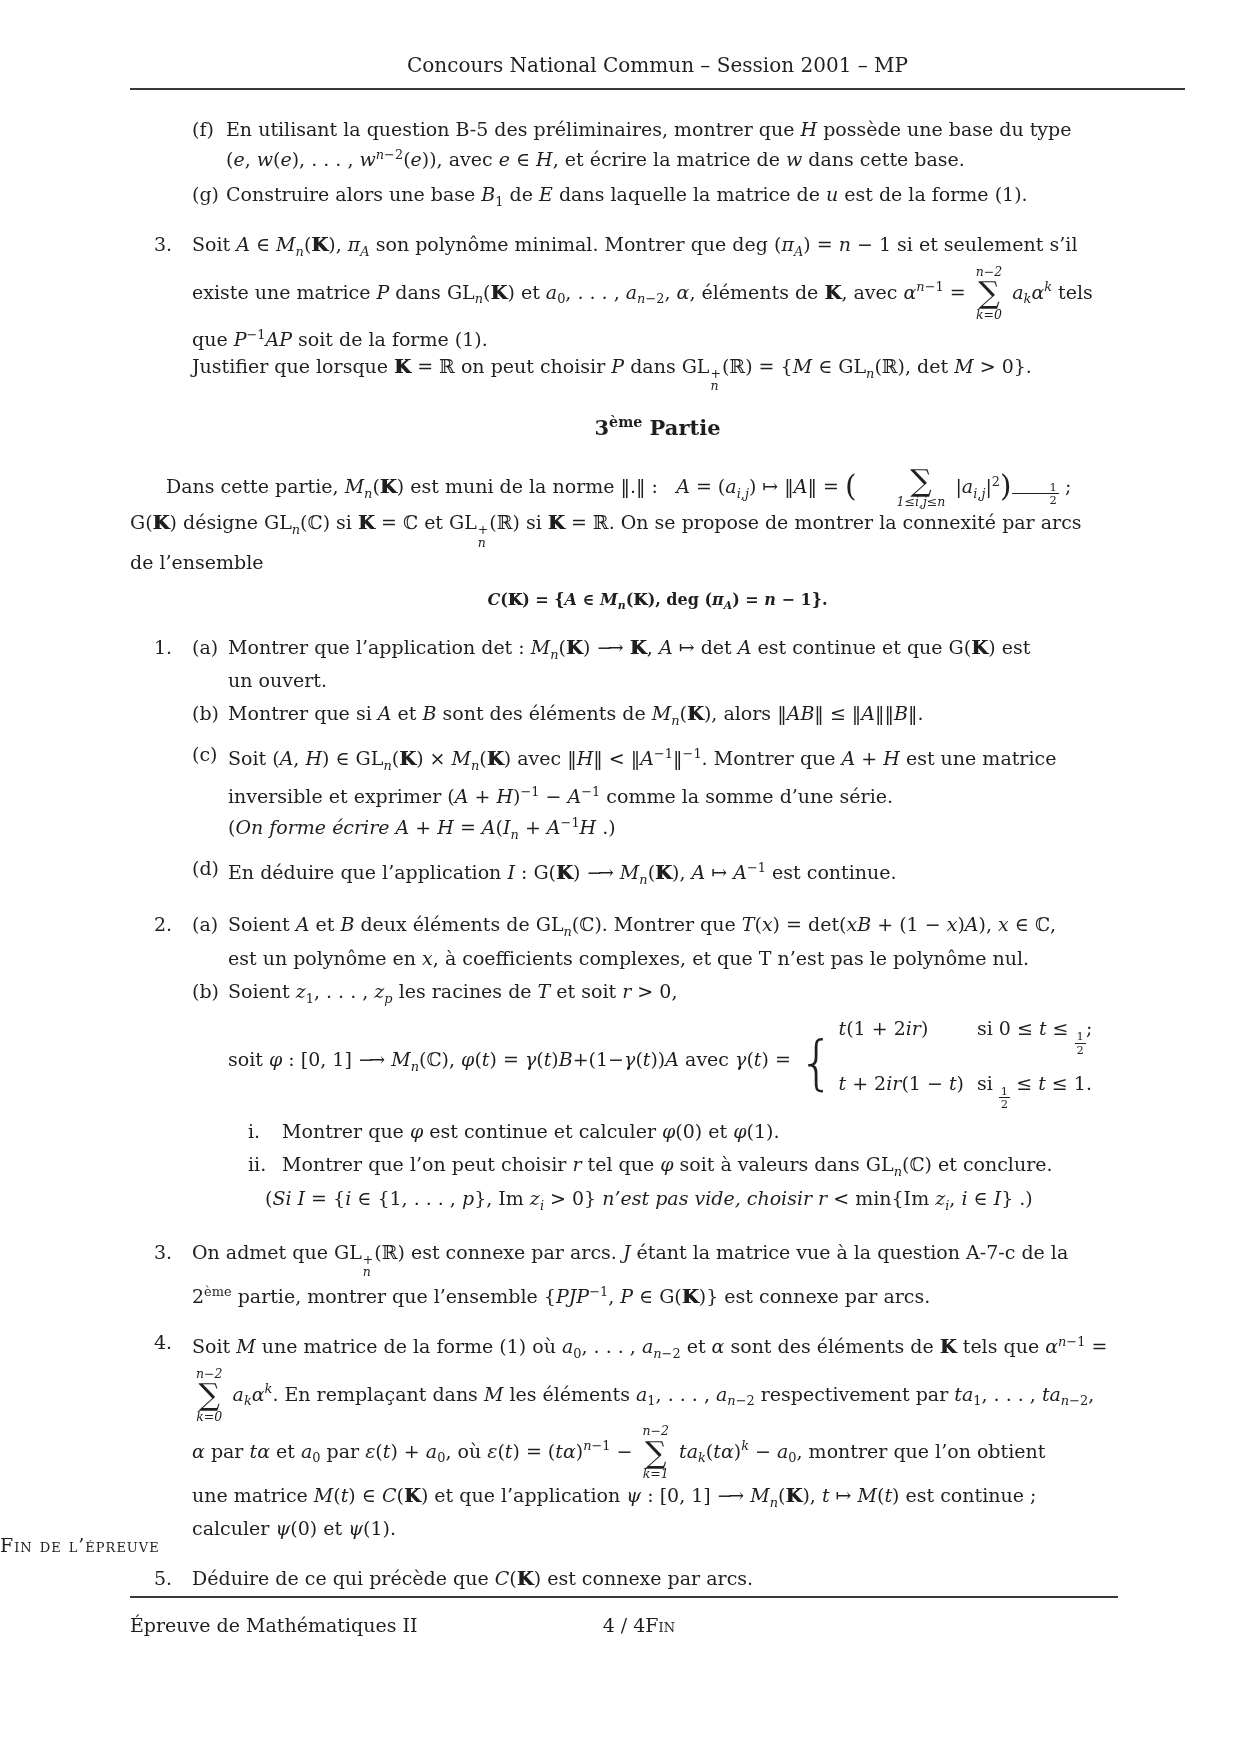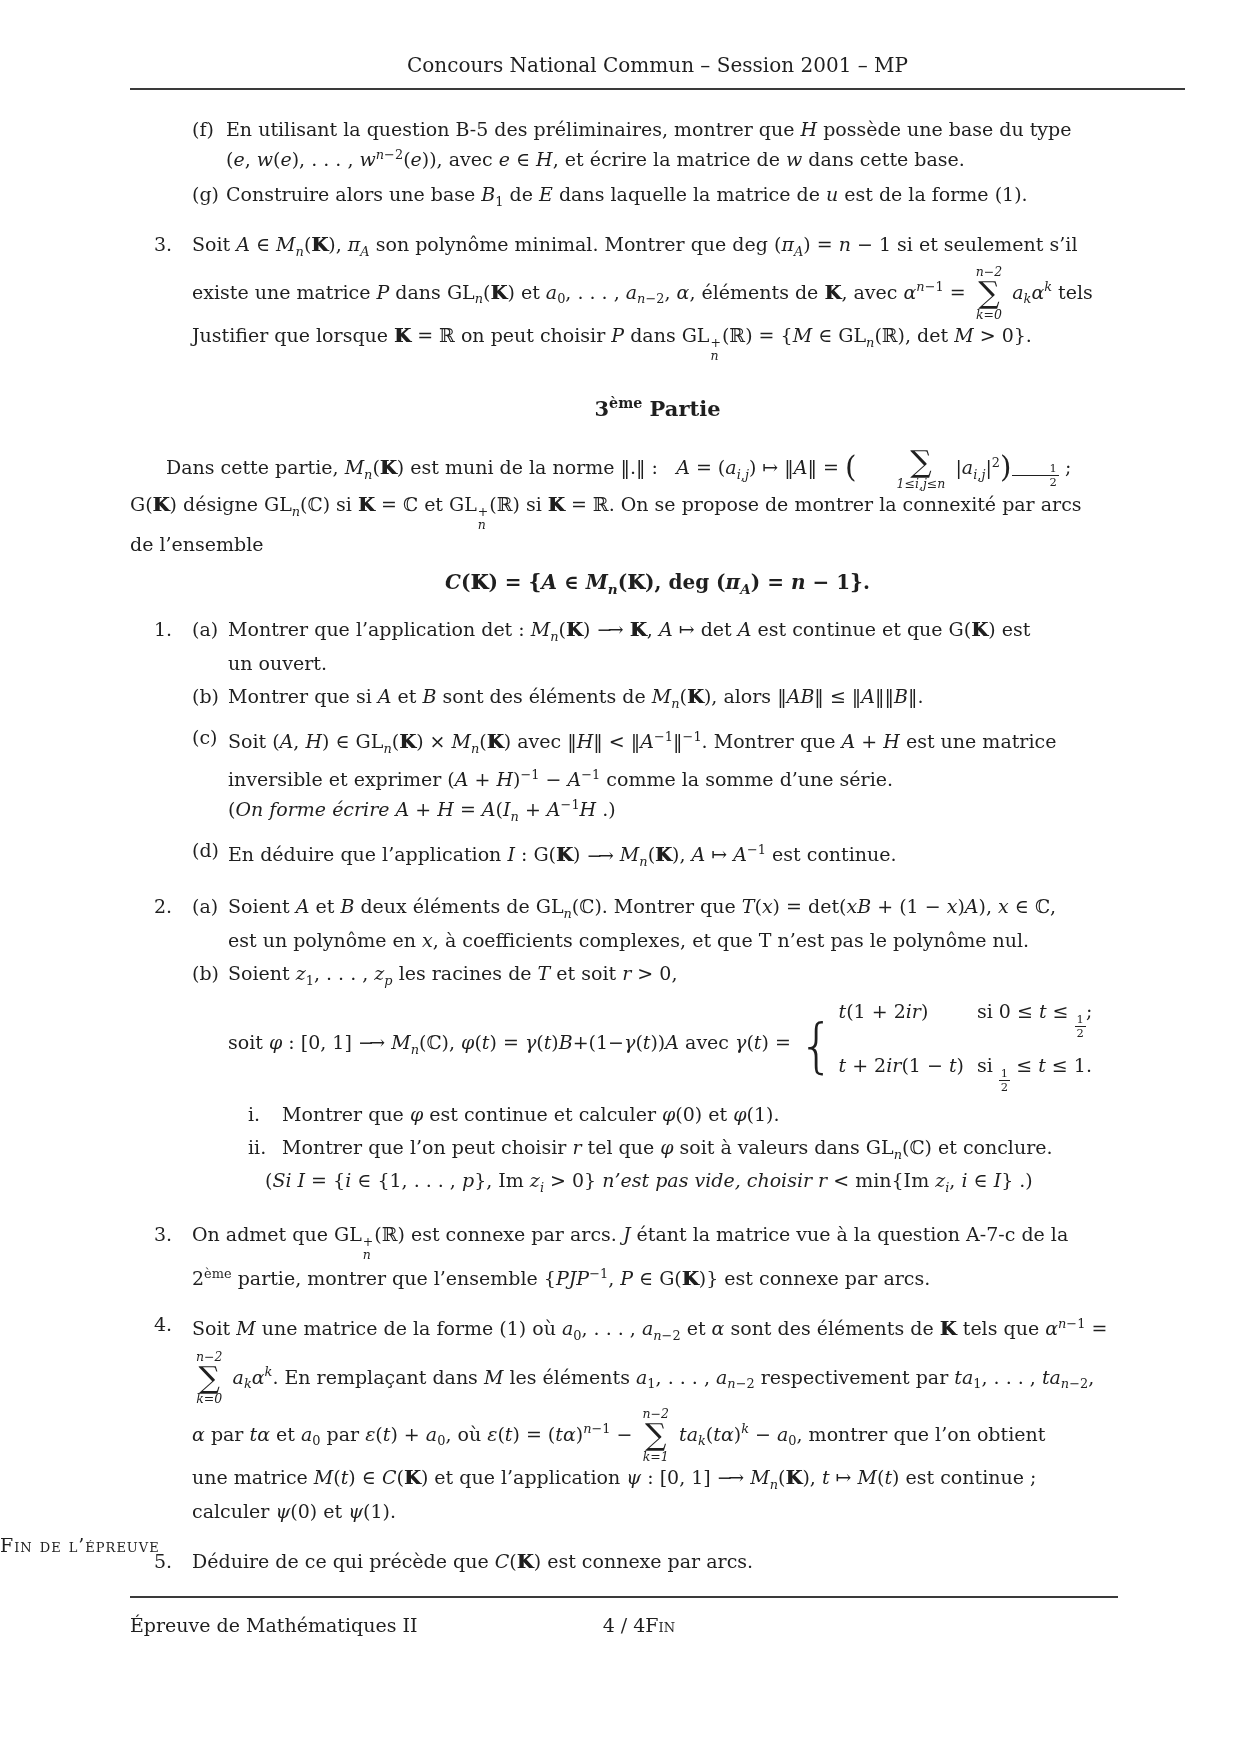--- a/index.html
+++ b/index.html
@@ -42,22 +42,22 @@
   .row{display:flex;}
   .lab{flex:none;}
   .txt{flex:1;min-width:0;}
   .fg-row{margin-left:62px;}
   .fg-row > .lab{width:34px;}
   .num-row{margin-left:24px;}
   .num-row > .lab.num{width:38px;}
   .rom-row{margin-left:20px;}
   .rom-row > .lab{width:34px;padding-right:6px;box-sizing:border-box;text-align:left;}
   
-  .part-head{text-align:center;font-weight:bold;font-size:21px;margin-top:28px;}
-  .disp{text-align:center;font-weight:bold;font-size:20px;margin-top:12px;margin-bottom:14px;}
+  .part-head{text-align:center;font-weight:bold;font-size:21px;margin-top:16px;}
+  .disp{text-align:center;font-weight:bold;font-size:16px;margin-top:12px;margin-bottom:14px;}
   .fin-head{position:absolute;left:0;right:8px;top:1532px;text-align:left;font-variant:small-caps;font-size:19px;letter-spacing:1px;}
   
   .phi-row{display:flex;align-items:center;gap:8px;margin-top:4px;}
   .cases{display:inline-flex;align-items:center;gap:4px;}
   .brace{font-size:56px;font-weight:300;line-height:.9;font-family:"DejaVu Sans","Liberation Sans",sans-serif;transform:scaleY(1.05);}
   .ctab{display:grid;grid-template-columns:auto auto;column-gap:34px;row-gap:2px;gap:13px;}
   
   .footer{position:absolute;left:130px;right:122px;top:1596px;}
   .footer-row{display:grid;grid-template-columns:1fr auto 1fr;align-items:baseline;padding-top:14px;font-size:19px;}
   .footer-row .fc{text-align:center;}
@@ -101,20 +101,21 @@
 
   <div class="row num-row mt-3">
     <span class="lab num">3.</span>
     <div class="txt">
       <p class="ln">Soit <i>A</i> ∈ <span class="cal">M</span><sub><i>n</i></sub>(<span class="bb">K</span>), <i>π</i><sub><i>A</i></sub> son polynôme minimal. Montrer que deg (<i>π</i><sub><i>A</i></sub>) = <i>n</i> − 1 si et seulement s’il</p>
       <p class="ln">existe une matrice <i>P</i> dans GL<sub><i>n</i></sub>(<span class="bb">K</span>) et <i>a</i><sub>0</sub>, . . . , <i>a</i><sub><i>n</i>−2</sub>,  <i>α</i>, éléments de <span class="bb">K</span>, avec <i>α</i><sup><i>n</i>−1</sup> = <span class="sum">
             <span class="lim"><i>n</i>−2</span>
             <span class="sig">∑</span>
             <span class="lim"><i>k</i>=0</span>
           </span> <i>a</i><sub><i>k</i></sub><i>α</i><sup><i>k</i></sup> tels</p>
+      <p class="ln">que <i>P</i><sup>−1</sup><i>AP</i> soit de la forme (1).</p>
       <p class="ln">Justifier que lorsque <span class="bb">K</span> = ℝ on peut choisir <i>P</i> dans GL<span class="stk">
             <span>+</span>
             <span><i>n</i></span>
           </span>(ℝ) = {<i>M</i> ∈ GL<sub><i>n</i></sub>(ℝ), det <i>M</i> &gt; 0}.</p>
     </div>
   </div>
 
   <div class="part-head">3<sup>ème</sup> Partie</div>
 
   <div class="mt-intro">

